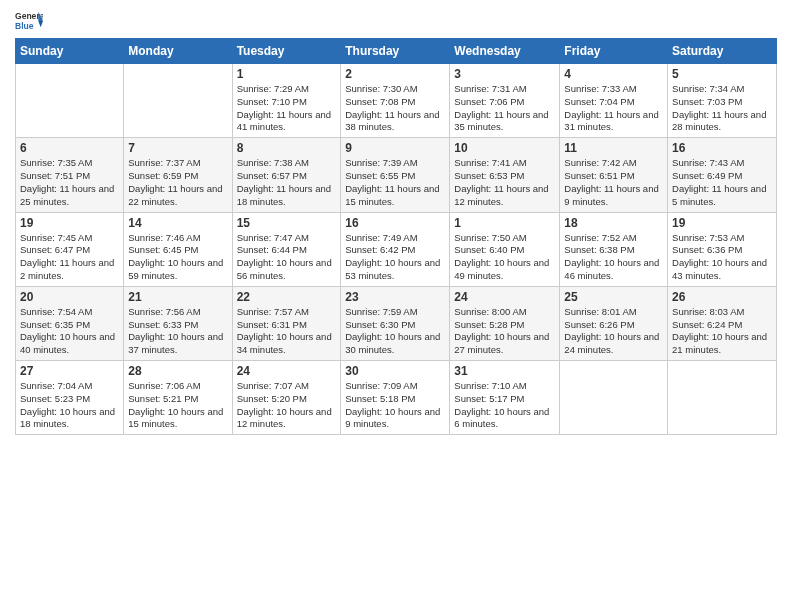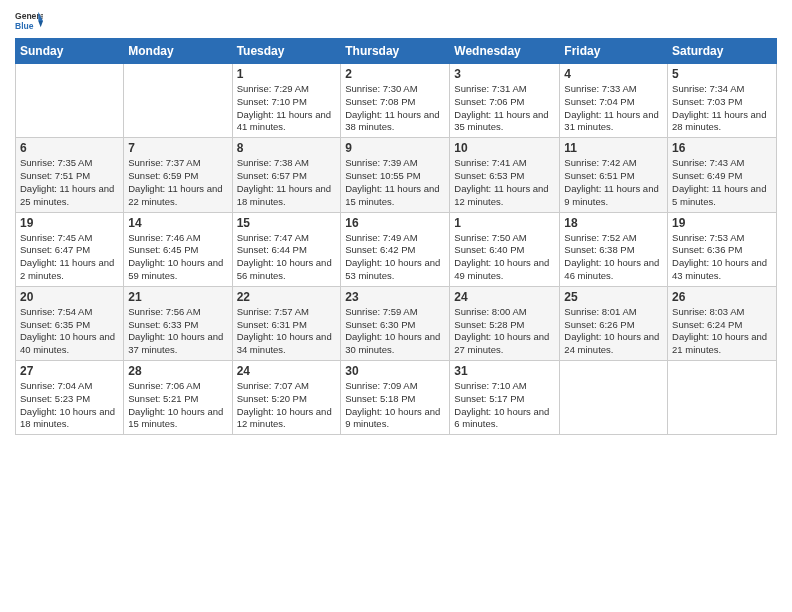--- a/index.html
+++ b/index.html
@@ -167,21 +167,21 @@
           </td>
           <td>
             <span class="day-number">8</span>
             <div class="day-info">Sunrise: 7:38 AM
 Sunset: 6:57 PM
 Daylight: 11 hours and 18 minutes.</div>
           </td>
           <td>
             <span class="day-number">9</span>
             <div class="day-info">Sunrise: 7:39 AM
-Sunset: 10:55 PM
+Sunset: 6:55 PM
 Daylight: 11 hours and 15 minutes.</div>
           </td>
           <td>
             <span class="day-number">10</span>
             <div class="day-info">Sunrise: 7:41 AM
 Sunset: 6:53 PM
 Daylight: 11 hours and 12 minutes.</div>
           </td>
           <td>
             <span class="day-number">11</span>

